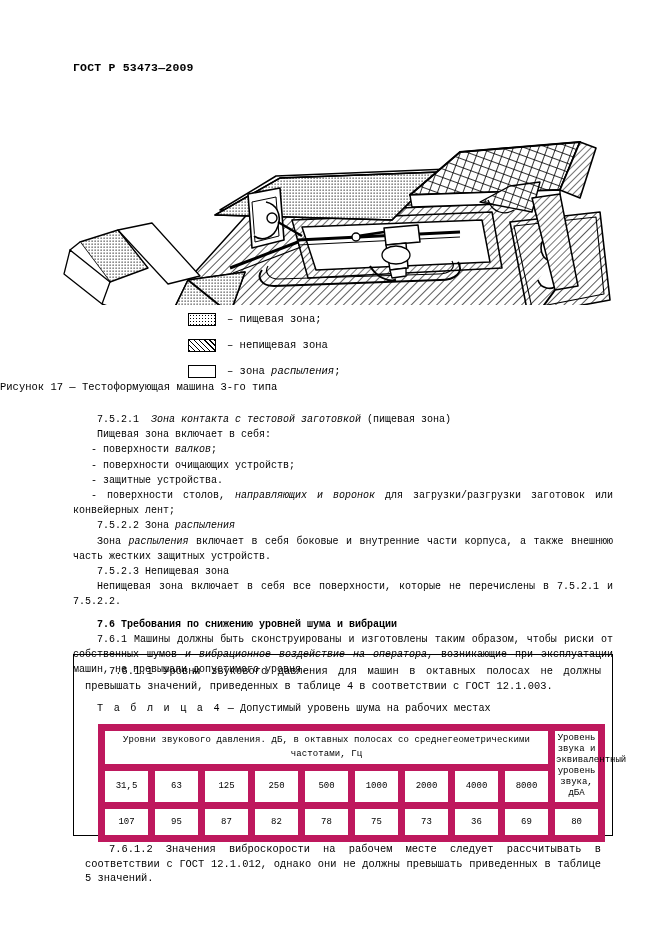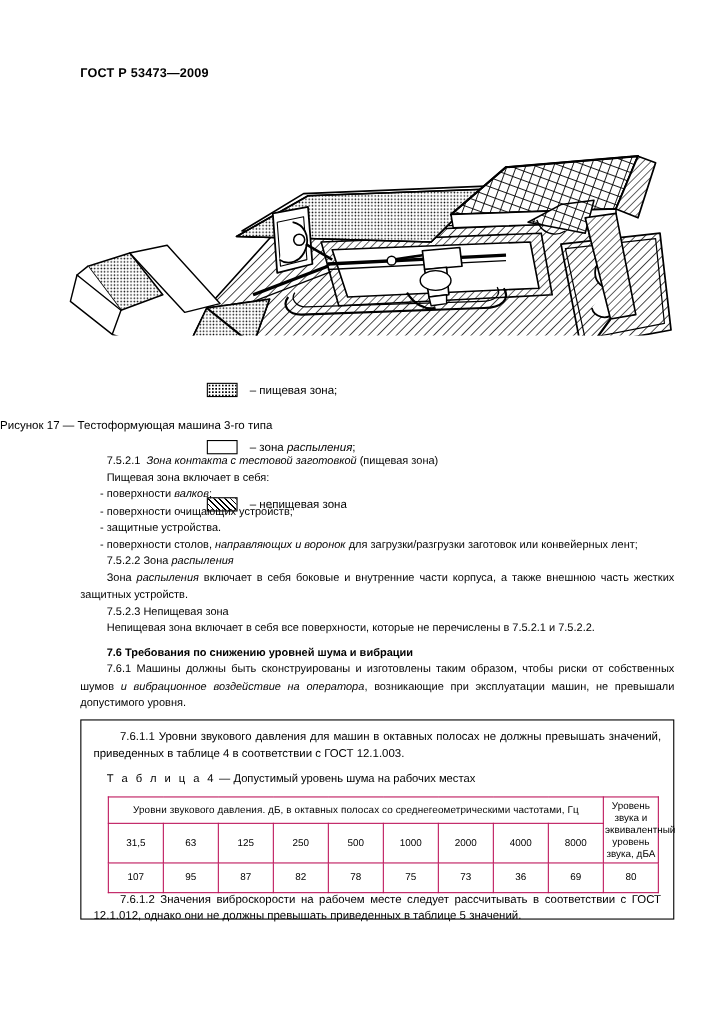--- a/index.html
+++ b/index.html
@@ -10,20 +10,21 @@
   body {
     font-family: "Liberation Sans", sans-serif;
     color: #000000;
   }
   .page {
     position: relative;
     width: 661px;
     height: 884px;
     background: #ffffff;
     overflow: hidden;
+    font-family: Liberation Mono, monospace;
   }
 
   
   .doc-header {
     position: absolute;
     left: 73px;
     top: 61px;
     font-size: 11.5px;
     font-weight: bold;
     letter-spacing: 0.2px;
@@ -41,24 +42,23 @@
 
   
   .legend {
     position: absolute;
     left: 188px;
     top: 313px;
     width: 260px;
   }
   .legend-row {
     display: flex;
-    align-items: center;
+    align-items: flex-start;
     height: 21px;
     margin-bottom: 5px;
-    margin-top: 31px;
   }
   .swatch {
     width: 28px;
     height: 13px;
     border: 1.4px solid #000;
     box-sizing: border-box;
     background: #fff;
     flex: none;
   }
   .swatch-dots {
@@ -137,21 +137,21 @@
   .tbl-title .spaced { letter-spacing: 2.2px; }
 
   
   table.noise {
     margin: 7px 0 0 13px;
     border-collapse: collapse;
     width: 500px;
     table-layout: fixed;
   }
   table.noise td {
-    border: 1px solid #be185d;
+    border: 7px solid #be185d;
     text-align: center;
     vertical-align: middle;
     font-size: 9px;
     padding: 2px 1px;
   }
   td.hdr-span { font-size: 7.6px; height: 17px; letter-spacing: 0.1px;}
   td.hdr-right { font-size: 7.6px; line-height: 11px; padding: 3px 2px; }
   td.freq { height: 27px; font-size: 9px; }
   td.val  { height: 22px; font-size: 9px; }
   .after-table { margin-top: 12px; }
@@ -272,26 +272,26 @@
       </g>
     </svg>
   </div>
 
   <div class="legend">
     <div class="legend-row">
       <span class="swatch swatch-dots"></span>
       <span class="legend-text">– пищевая зона;</span>
     </div>
     <div class="legend-row">
+      <span class="swatch swatch-hatch"></span>
+      <span class="legend-text">– непищевая зона</span>
+    </div>
+    <div class="legend-row">
       <span class="swatch"></span>
       <span class="legend-text">–&nbsp;зона&nbsp;<i>распыления</i>;</span>
-    </div>
-    <div class="legend-row">
-      <span class="swatch swatch-hatch"></span>
-      <span class="legend-text">– непищевая зона</span>
     </div>
   </div>
 
   <div class="fig-caption">Рисунок 17 — Тестоформующая машина 3-го типа</div>
 
   <div class="body-text">
     <p>
       <span>7.5.2.1</span>&nbsp;
       <i>Зона контакта с тестовой заготовкой</i>
       <span>(пищевая зона)</span>

